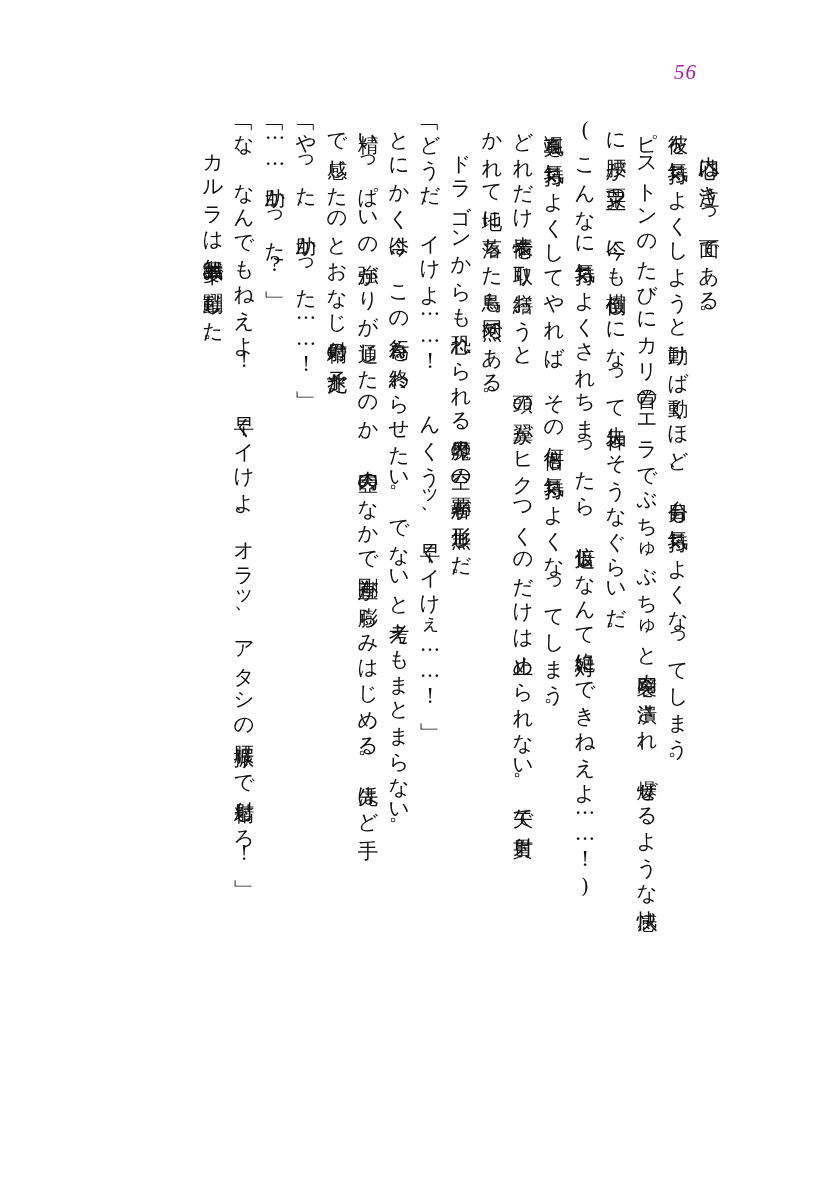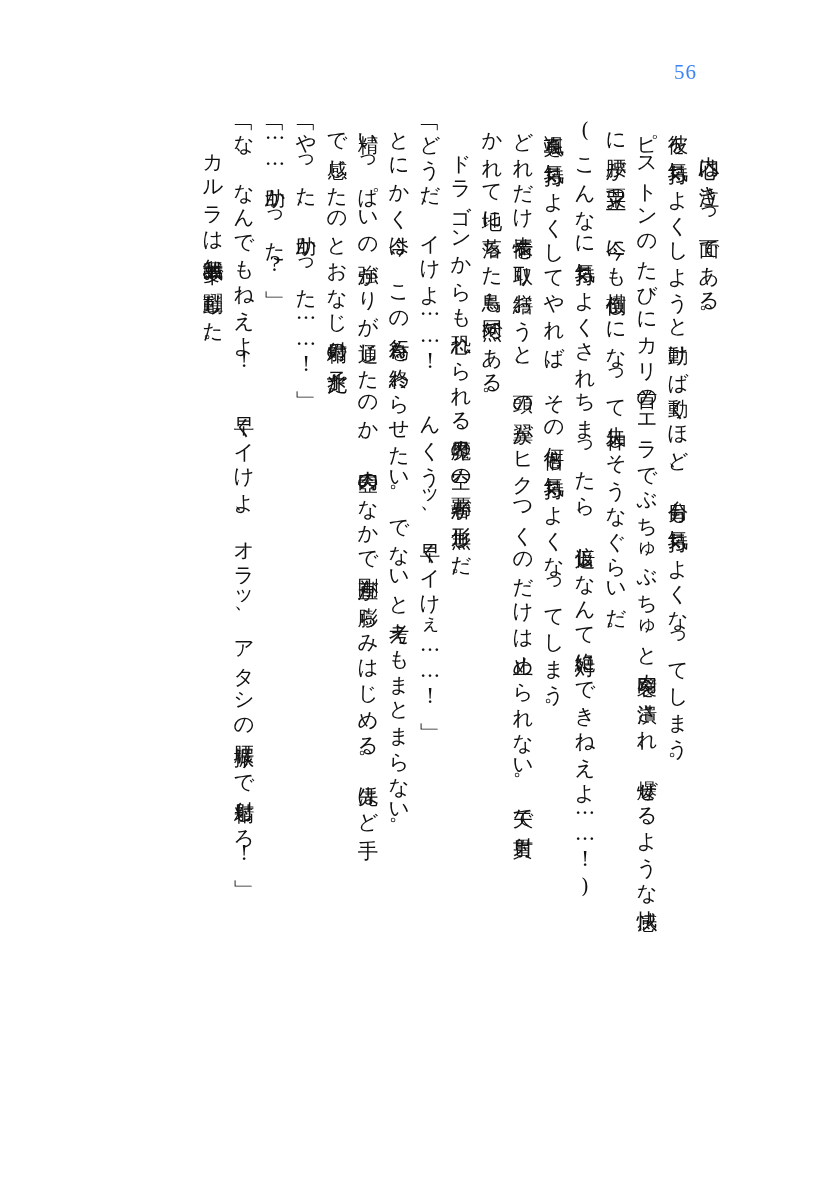--- a/index.html
+++ b/index.html
@@ -18,21 +18,22 @@
     background: #ffffff;
     overflow: hidden;
     box-sizing: border-box;
   }
   .page-number {
     position: absolute;
     top: 60px;
     right: 130px;
     font-family: "Liberation Serif", "DejaVu Serif", serif;
     font-size: 21px;
-    color: #3b82f6;
+    font-style: italic;
+    color: #a21caf;
     letter-spacing: 1px;
     text-align: right;
   }
   .text-body {
     position: absolute;
     top: 118px;
     left: 78px;
     right: 108px;
     height: 970px;
     display: flex;

